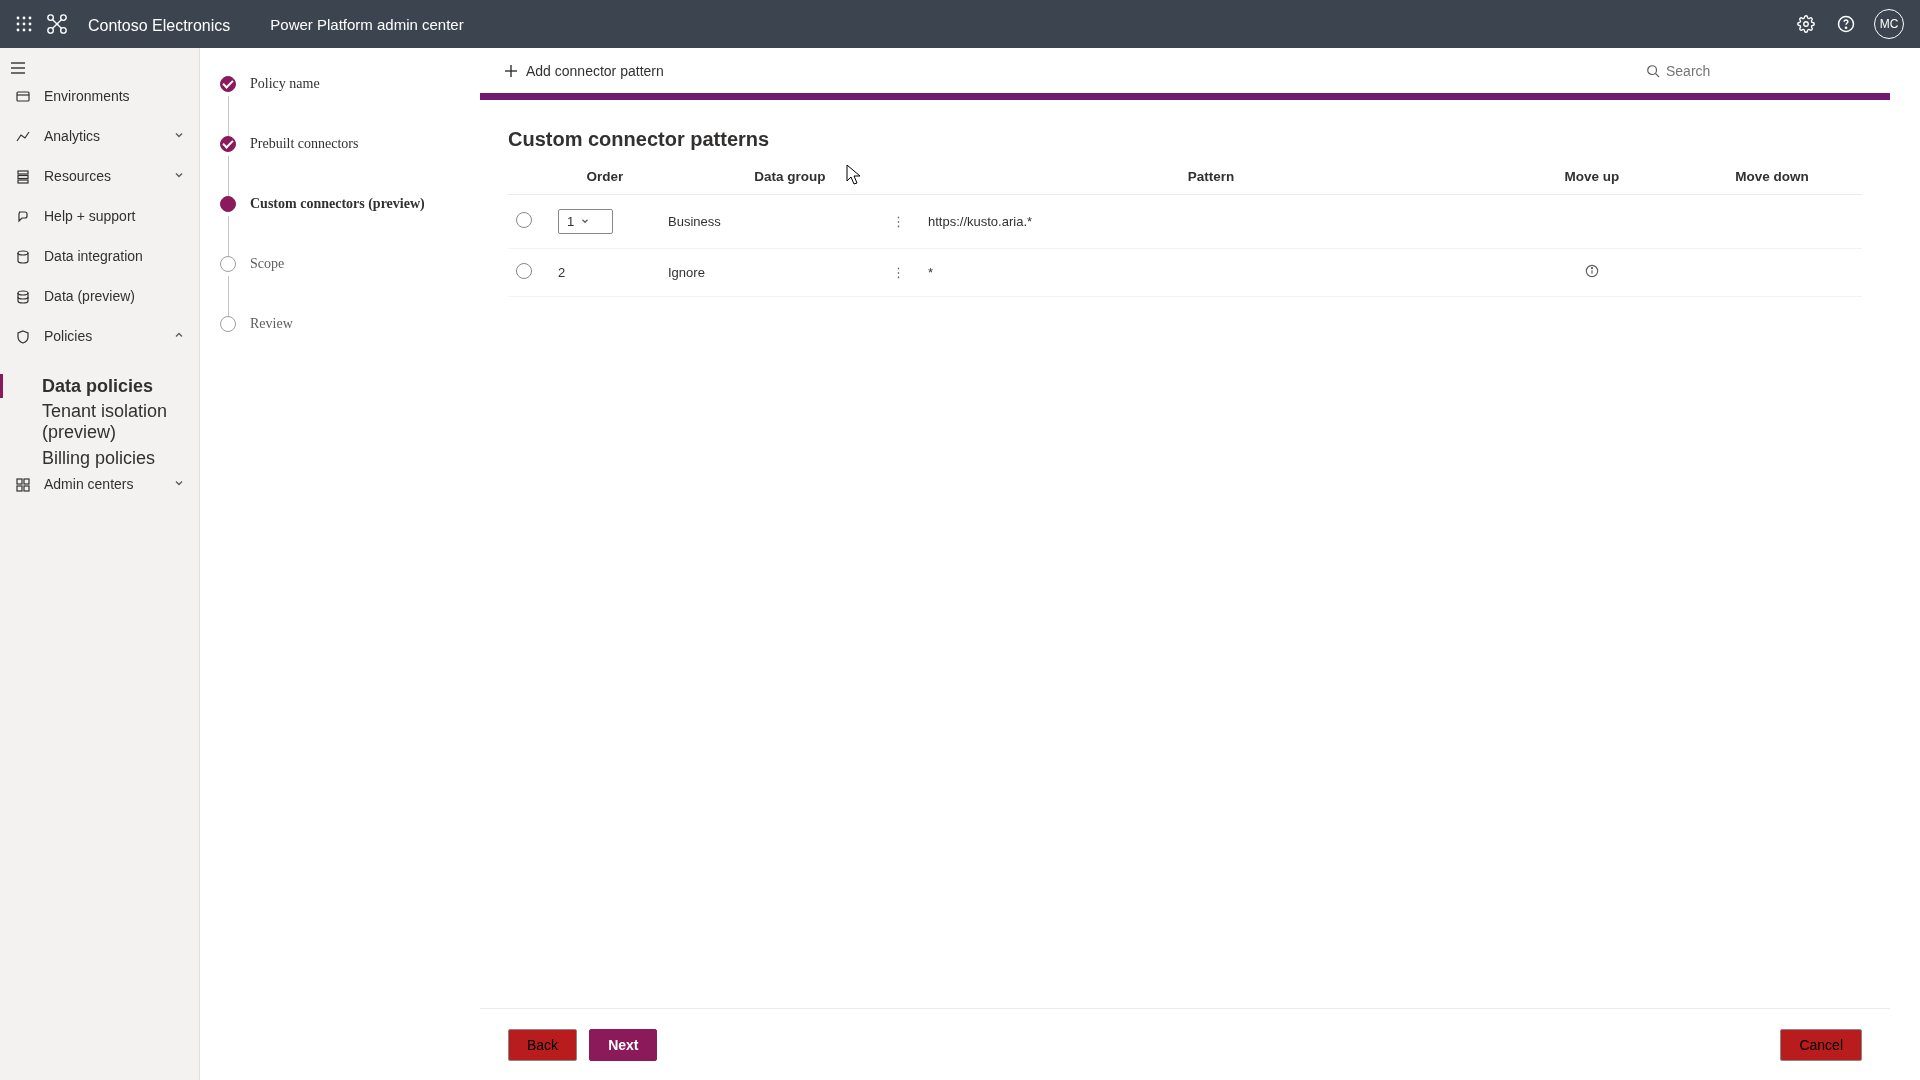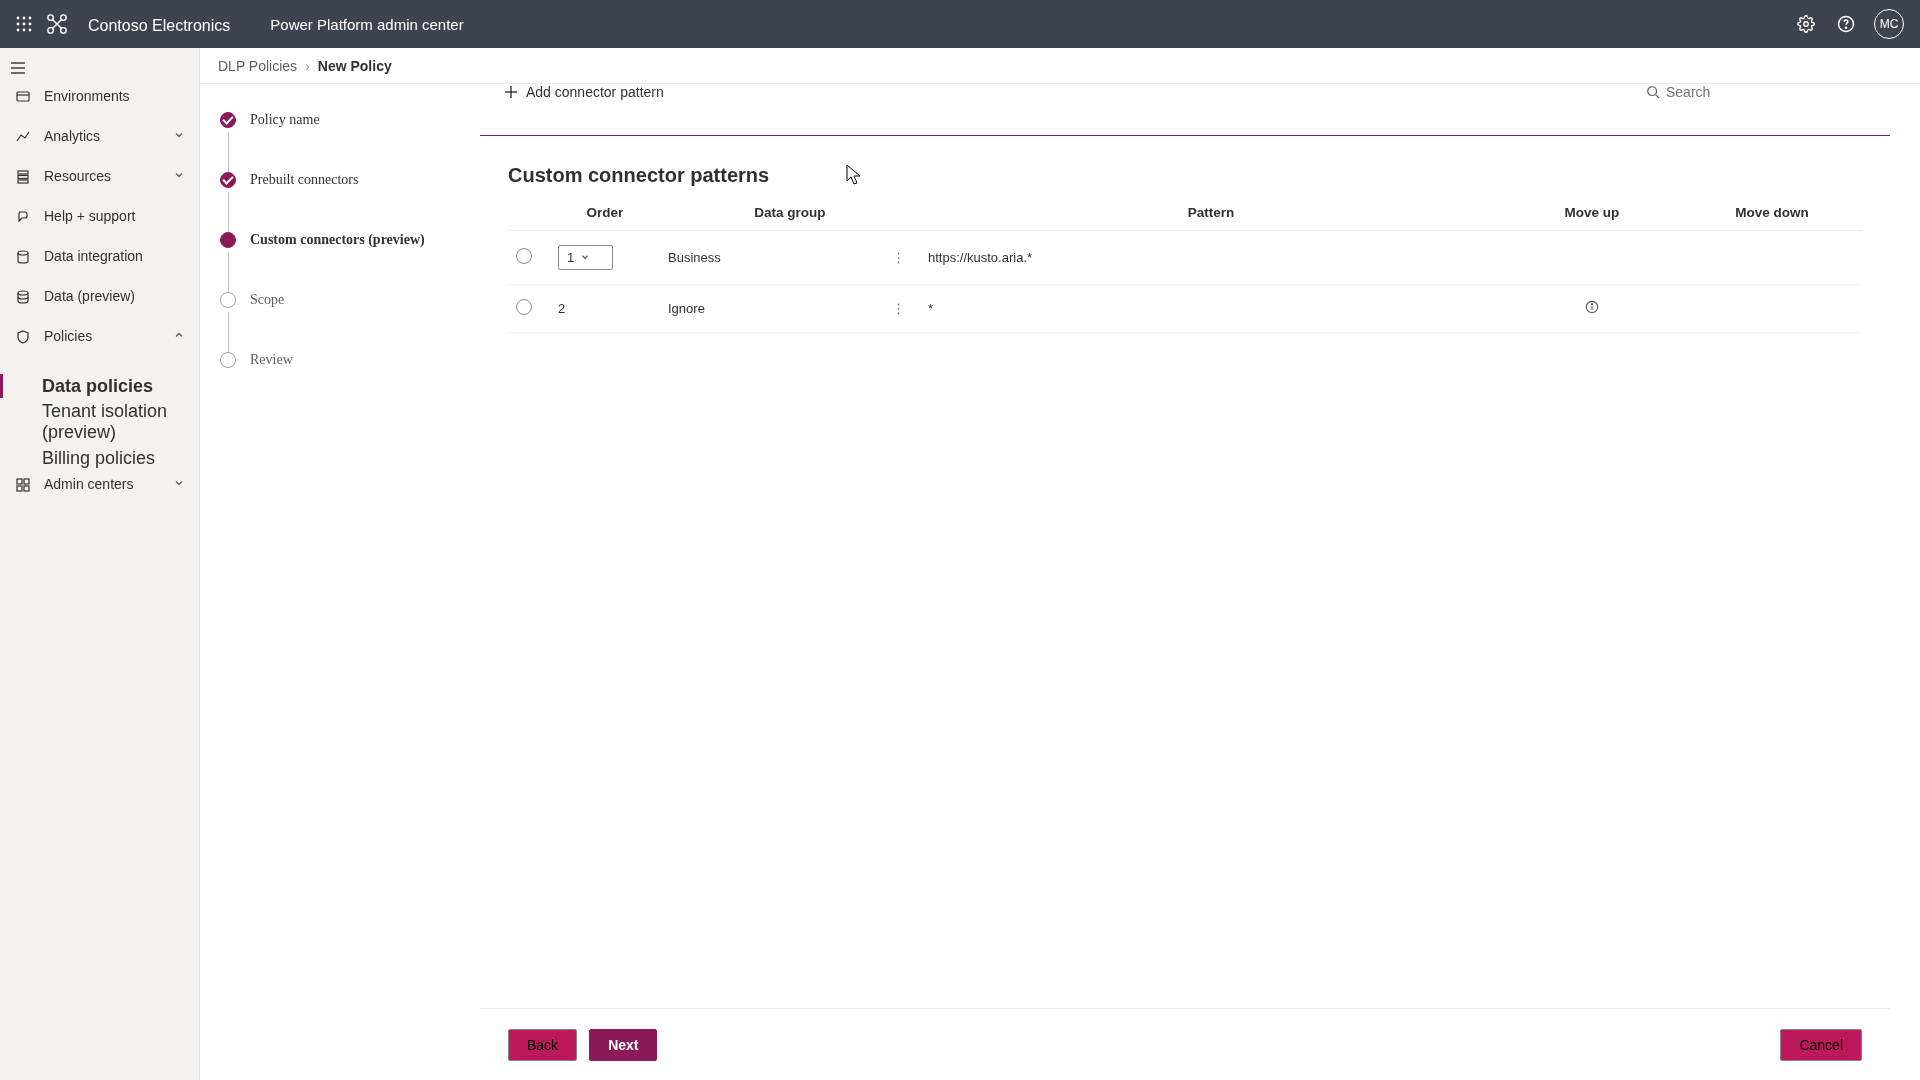--- a/index.html
+++ b/index.html
@@ -49,21 +49,21 @@
   .step.completed .dot::after { content:""; position:absolute; left:4px; top:1px; width:4px; height:8px; border:solid #fff; border-width:0 2px 2px 0; transform:rotate(45deg); }
   .step.current .dot { background:#8a1a5a; border-color:#8a1a5a; }
   .step.current .label { font-weight:600; }
   .step:not(:last-child)::before { content:""; position:absolute; left:7.5px; top:20px; width:1px; height:40px; background:#c8c6c4; }
   .step .label { font-size:14px; color:#323130; }
   .step.upcoming .label { color:#605e5c; }
 
   
   .panel { flex:1; display:flex; flex-direction:column; min-width:0; padding-right:30px; }
 
-  .actionbar { height:52px; border-bottom:1px solid #701a75; display:flex; align-items:flex-start; padding:0 24px; }
+  .actionbar { height:52px; border-bottom:7px solid #701a75; display:flex; align-items:center; padding:0 24px; }
   .actionbar .add-btn { display:flex; align-items:center; gap:8px; cursor:pointer; color:#323130; font-size:14px; }
   .actionbar .spacer { flex:1; }
   .actionbar .search-wrap { display:flex; align-items:center; gap:6px; width:220px; }
   .actionbar .search-wrap input { border:none; outline:none; font-size:14px; background:transparent; flex:1; }
 
   .panel-body { padding: 28px 28px 0 28px; flex:1; min-height:0; overflow:auto; }
   .panel-title { font-size:20px; font-weight:600; margin-bottom:8px; }
   .panel-desc { font-size:13px; color:#605e5c; margin-bottom:20px; }
   .panel-desc a { color:#0f6cbd; text-decoration:underline; cursor:pointer; }
 
@@ -79,21 +79,21 @@
   .col-down { width:180px; text-align:right; }
   .order-select { border:1px solid #8a8886; border-radius:2px; padding:4px 22px 4px 8px; font-size:13px; background:#fff; position:relative; display:inline-flex; align-items:center; gap:6px; cursor:pointer; }
   .order-select .chev-sm svg { width:10px; height:10px; }
   .row-radio { width:16px; height:16px; border:1px solid #8a8886; border-radius:50%; display:inline-block; cursor:pointer; }
   .cell-with-more { display:flex; align-items:center; justify-content:space-between; gap:8px; }
   .more-dots { color:#605e5c; cursor:pointer; padding:0 6px; letter-spacing:1px; }
   .info-icon-cell { text-align:center; color:#605e5c; }
 
   
   .footer { height:72px; border-top:1px solid #edebe9; display:flex; align-items:center; padding:0 28px; gap:12px; margin-top:auto; }
-  .btn { height:32px; padding:0 18px; border-radius:2px; font-size:14px; cursor:pointer; border:1px solid #8a8886; background:#be185d; display:inline-flex; align-items:center; }
+  .btn { height:32px; padding:0 18px; border-radius:2px; font-size:14px; cursor:pointer; border:1px solid #8a8886; background:#b91c1c; display:inline-flex; align-items:center; }
   .btn.primary { background:#8a1a5a; border-color:#8a1a5a; color:#fff; font-weight:600; }
   .footer .spacer { flex:1; }
 
   
   .fake-cursor { position:absolute; left:846px; top:164px; pointer-events:none; }
 
   th.col-up, th.col-down { text-align:left; }
 </style>
 </head>
 <body>
@@ -252,25 +252,20 @@
         </span>
       <span>Admin centers</span>
       <span class="chev"><svg width="12" height="12" viewBox="0 0 12 12" fill="none" stroke="#605e5c" stroke-width="1.4">
             <polyline points="3,4.5 6,7.5 9,4.5"></polyline>
           </svg></span>
     </div>
   </div>
 
   <div class="content-wrap">
 
-    <div class="breadcrumb">
-      <span class="crumb-link">DLP Policies</span>
-      <span class="sep">›</span>
-      <span class="crumb-current">New Policy</span>
-    </div>
 
     <div class="main-split">
 
       <div class="wizard">
         <div class="step completed">
           <span class="dot"></span>
           <span class="label">Policy name</span>
         </div>
         <div class="step completed">
           <span class="dot"></span>

